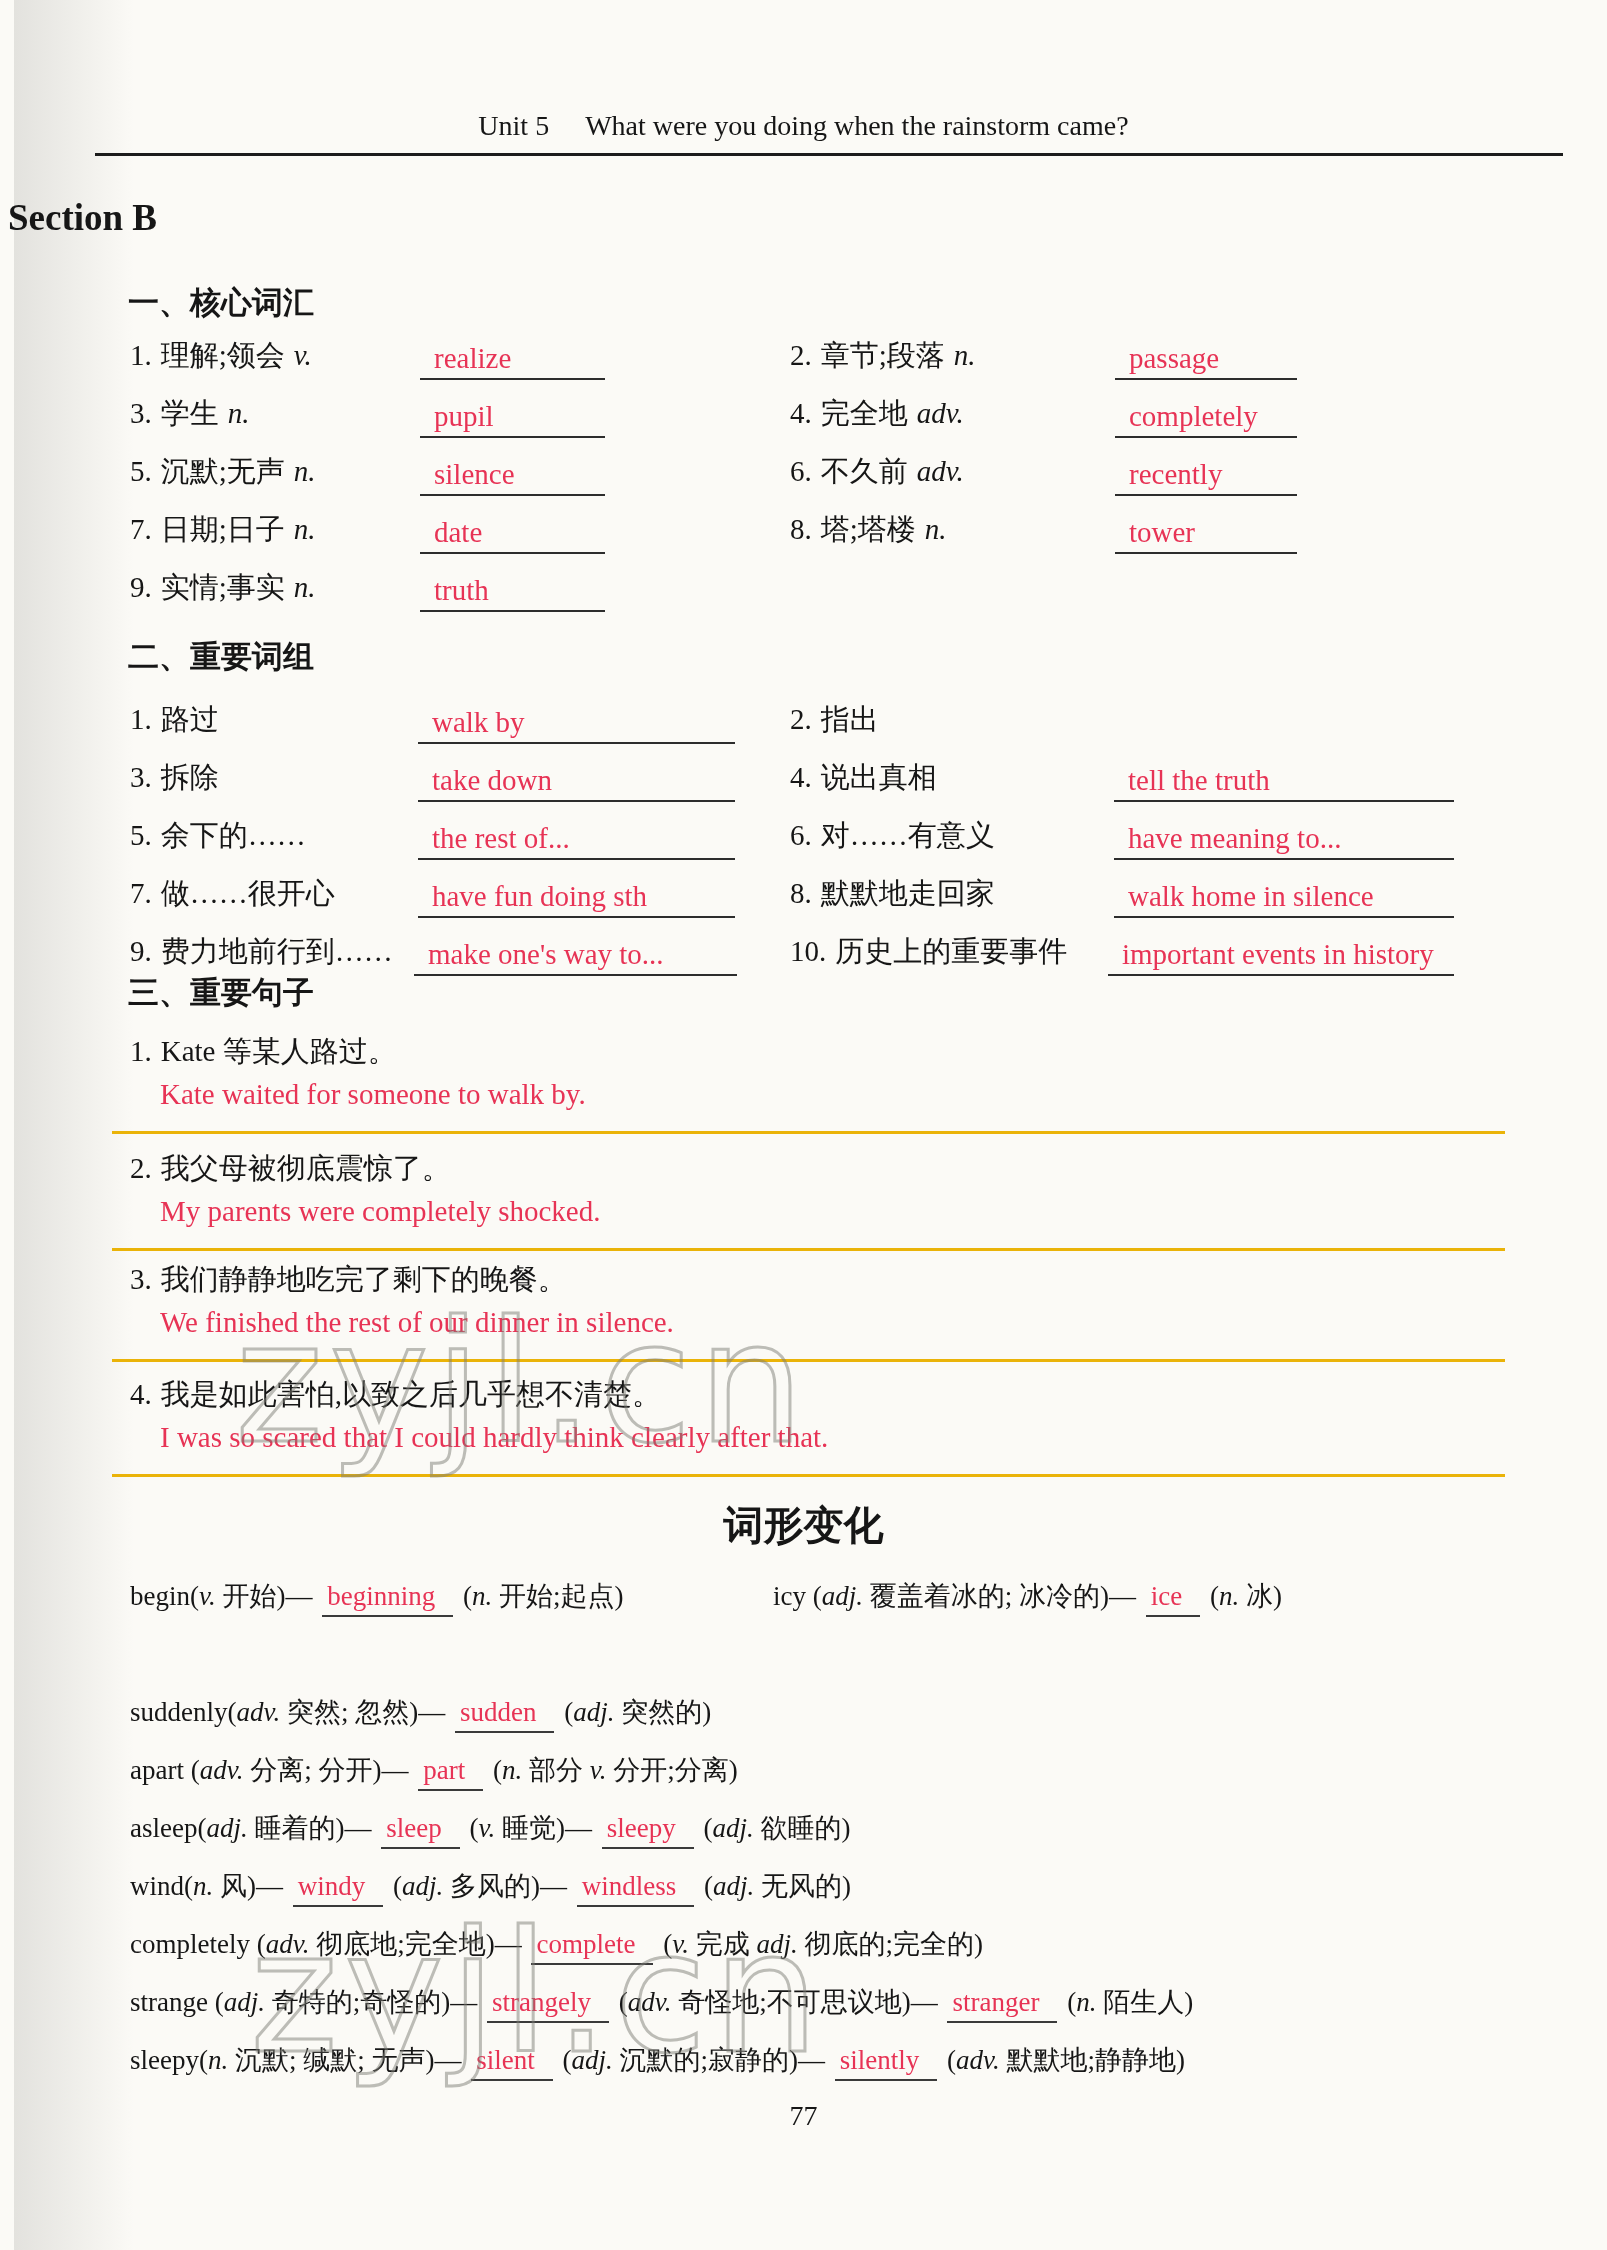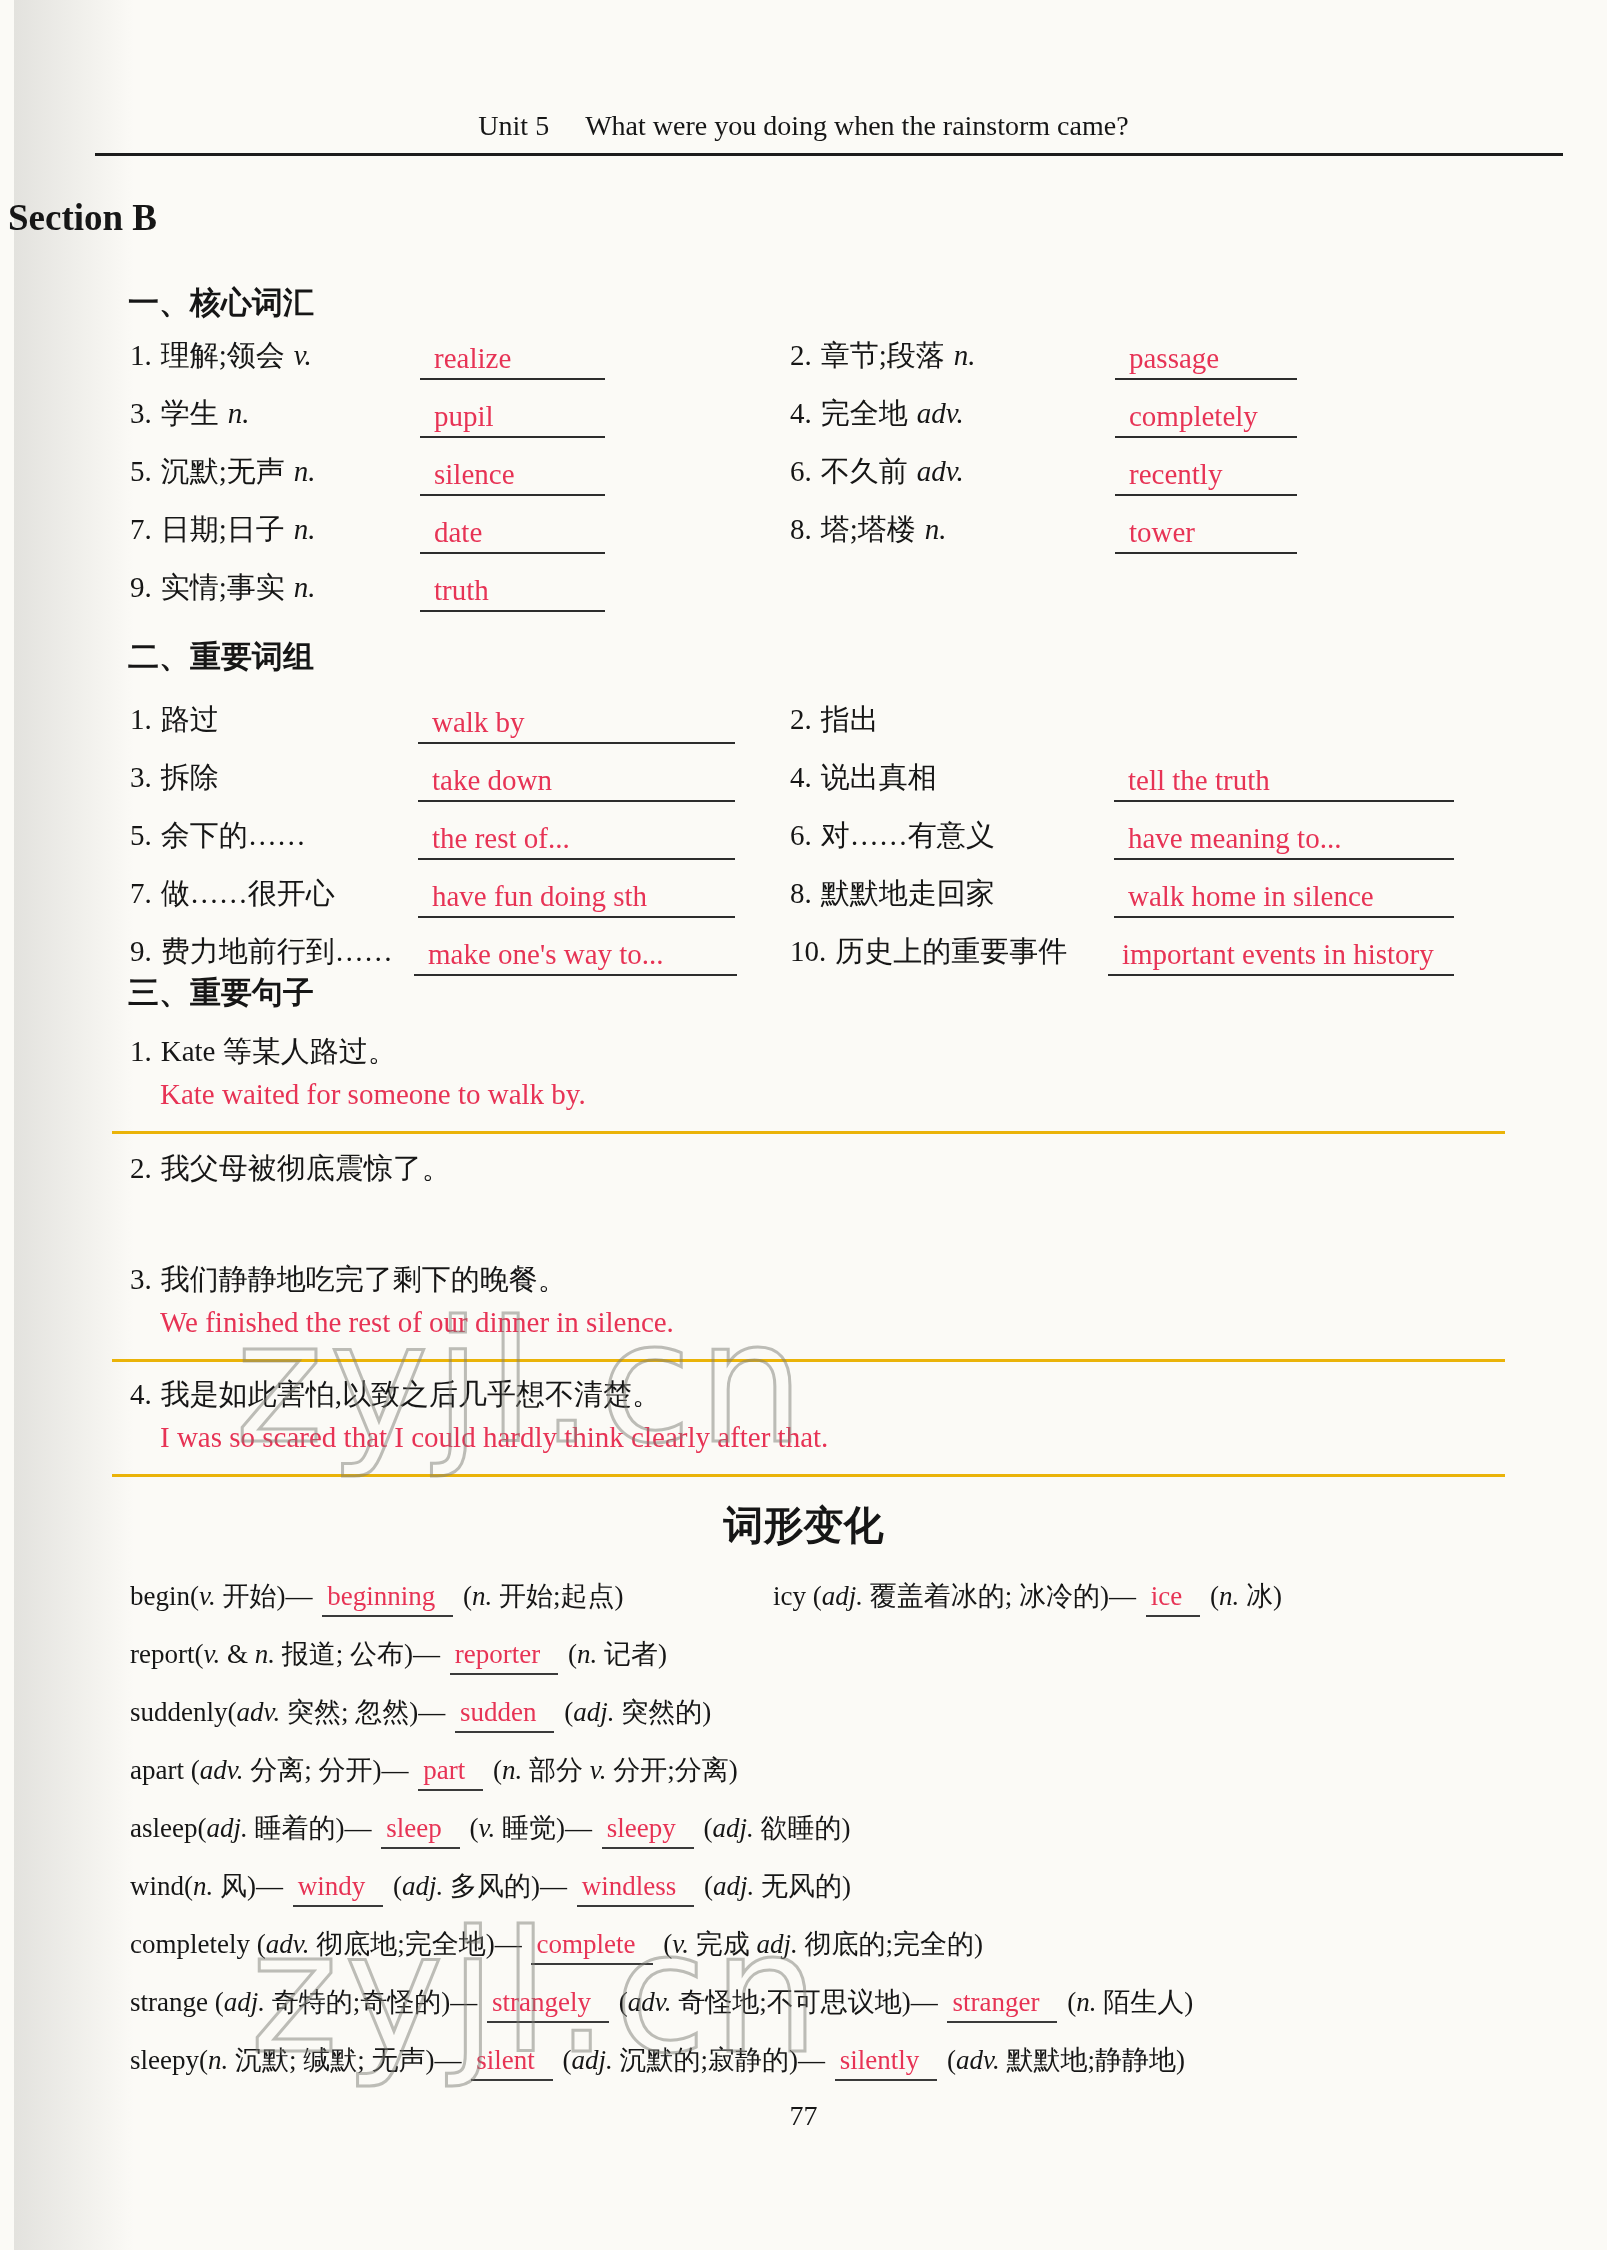--- a/index.html
+++ b/index.html
@@ -222,20 +222,23 @@
   <div class="sent-line" style="top:1082px">
       <span class="sent-en">Kate waited for someone to walk by.</span>
     </div>
 
   <div class="row" style="top:1149px">
     <span class="lbl" style="left:130px">
         <span>2.</span>
         <span>我父母被彻底震惊了。</span>
       </span>
   </div>
+  <div class="sent-line" style="top:1199px">
+      <span class="sent-en">My parents were completely shocked.</span>
+    </div>
 
   <div class="row" style="top:1260px">
     <span class="lbl" style="left:130px">
         <span>3.</span>
         <span>我们静静地吃完了剩下的晚餐。</span>
       </span>
   </div>
   <div class="sent-line" style="top:1310px">
       <span class="sent-en">We finished the rest of our dinner in silence.</span>
     </div>
@@ -250,21 +253,20 @@
       <span class="sent-en">I was so scared that I could hardly think clearly after that.</span>
     </div>
 
   <div class="wfh">词形变化</div>
 
   <div class="wf" style="top:1578px">
     <span class="wf-l"><span class="seg-b">begin(</span><span class="seg-i">v.</span><span class="seg-b"> 开始)— </span><span class="seg-a">beginning</span><span class="seg-b"> (</span><span class="seg-i">n.</span><span class="seg-b"> 开始;起点)</span></span>
     <span class="wf-r"><span class="seg-b">icy (</span><span class="seg-i">adj.</span><span class="seg-b"> 覆盖着冰的; 冰冷的)— </span><span class="seg-a">ice</span><span class="seg-b"> (</span><span class="seg-i">n.</span><span class="seg-b"> 冰)</span></span>
   </div>
   <div class="wf" style="top:1636px">
-    <span class="wf-l"><span class="seg-b">report(</span><span class="seg-i">v.</span><span class="seg-b"> &amp; </span><span class="seg-i">n.</span><span class="seg-b"> 报道; 公布)— </span><span class="seg-a">reporter</span><span class="seg-b"> (</span><span class="seg-i">n.</span><span class="seg-b"> 记者)</span></span>
   </div>
   <div class="wf" style="top:1694px">
     <span class="wf-l"><span class="seg-b">suddenly(</span><span class="seg-i">adv.</span><span class="seg-b"> 突然; 忽然)— </span><span class="seg-a">sudden</span><span class="seg-b"> (</span><span class="seg-i">adj.</span><span class="seg-b"> 突然的)</span></span>
   </div>
   <div class="wf" style="top:1810px">
     <span class="wf-l"><span class="seg-b">asleep(</span><span class="seg-i">adj.</span><span class="seg-b"> 睡着的)— </span><span class="seg-a">sleep</span><span class="seg-b"> (</span><span class="seg-i">v.</span><span class="seg-b"> 睡觉)— </span><span class="seg-a">sleepy</span><span class="seg-b"> (</span><span class="seg-i">adj.</span><span class="seg-b"> 欲睡的)</span></span>
   </div>
   <div class="wf" style="top:1752px">
     <span class="wf-l"><span class="seg-b">apart (</span><span class="seg-i">adv.</span><span class="seg-b"> 分离; 分开)— </span><span class="seg-a">part</span><span class="seg-b"> (</span><span class="seg-i">n.</span><span class="seg-b"> 部分 </span><span class="seg-i">v.</span><span class="seg-b"> 分开;分离)</span></span>
   </div>

